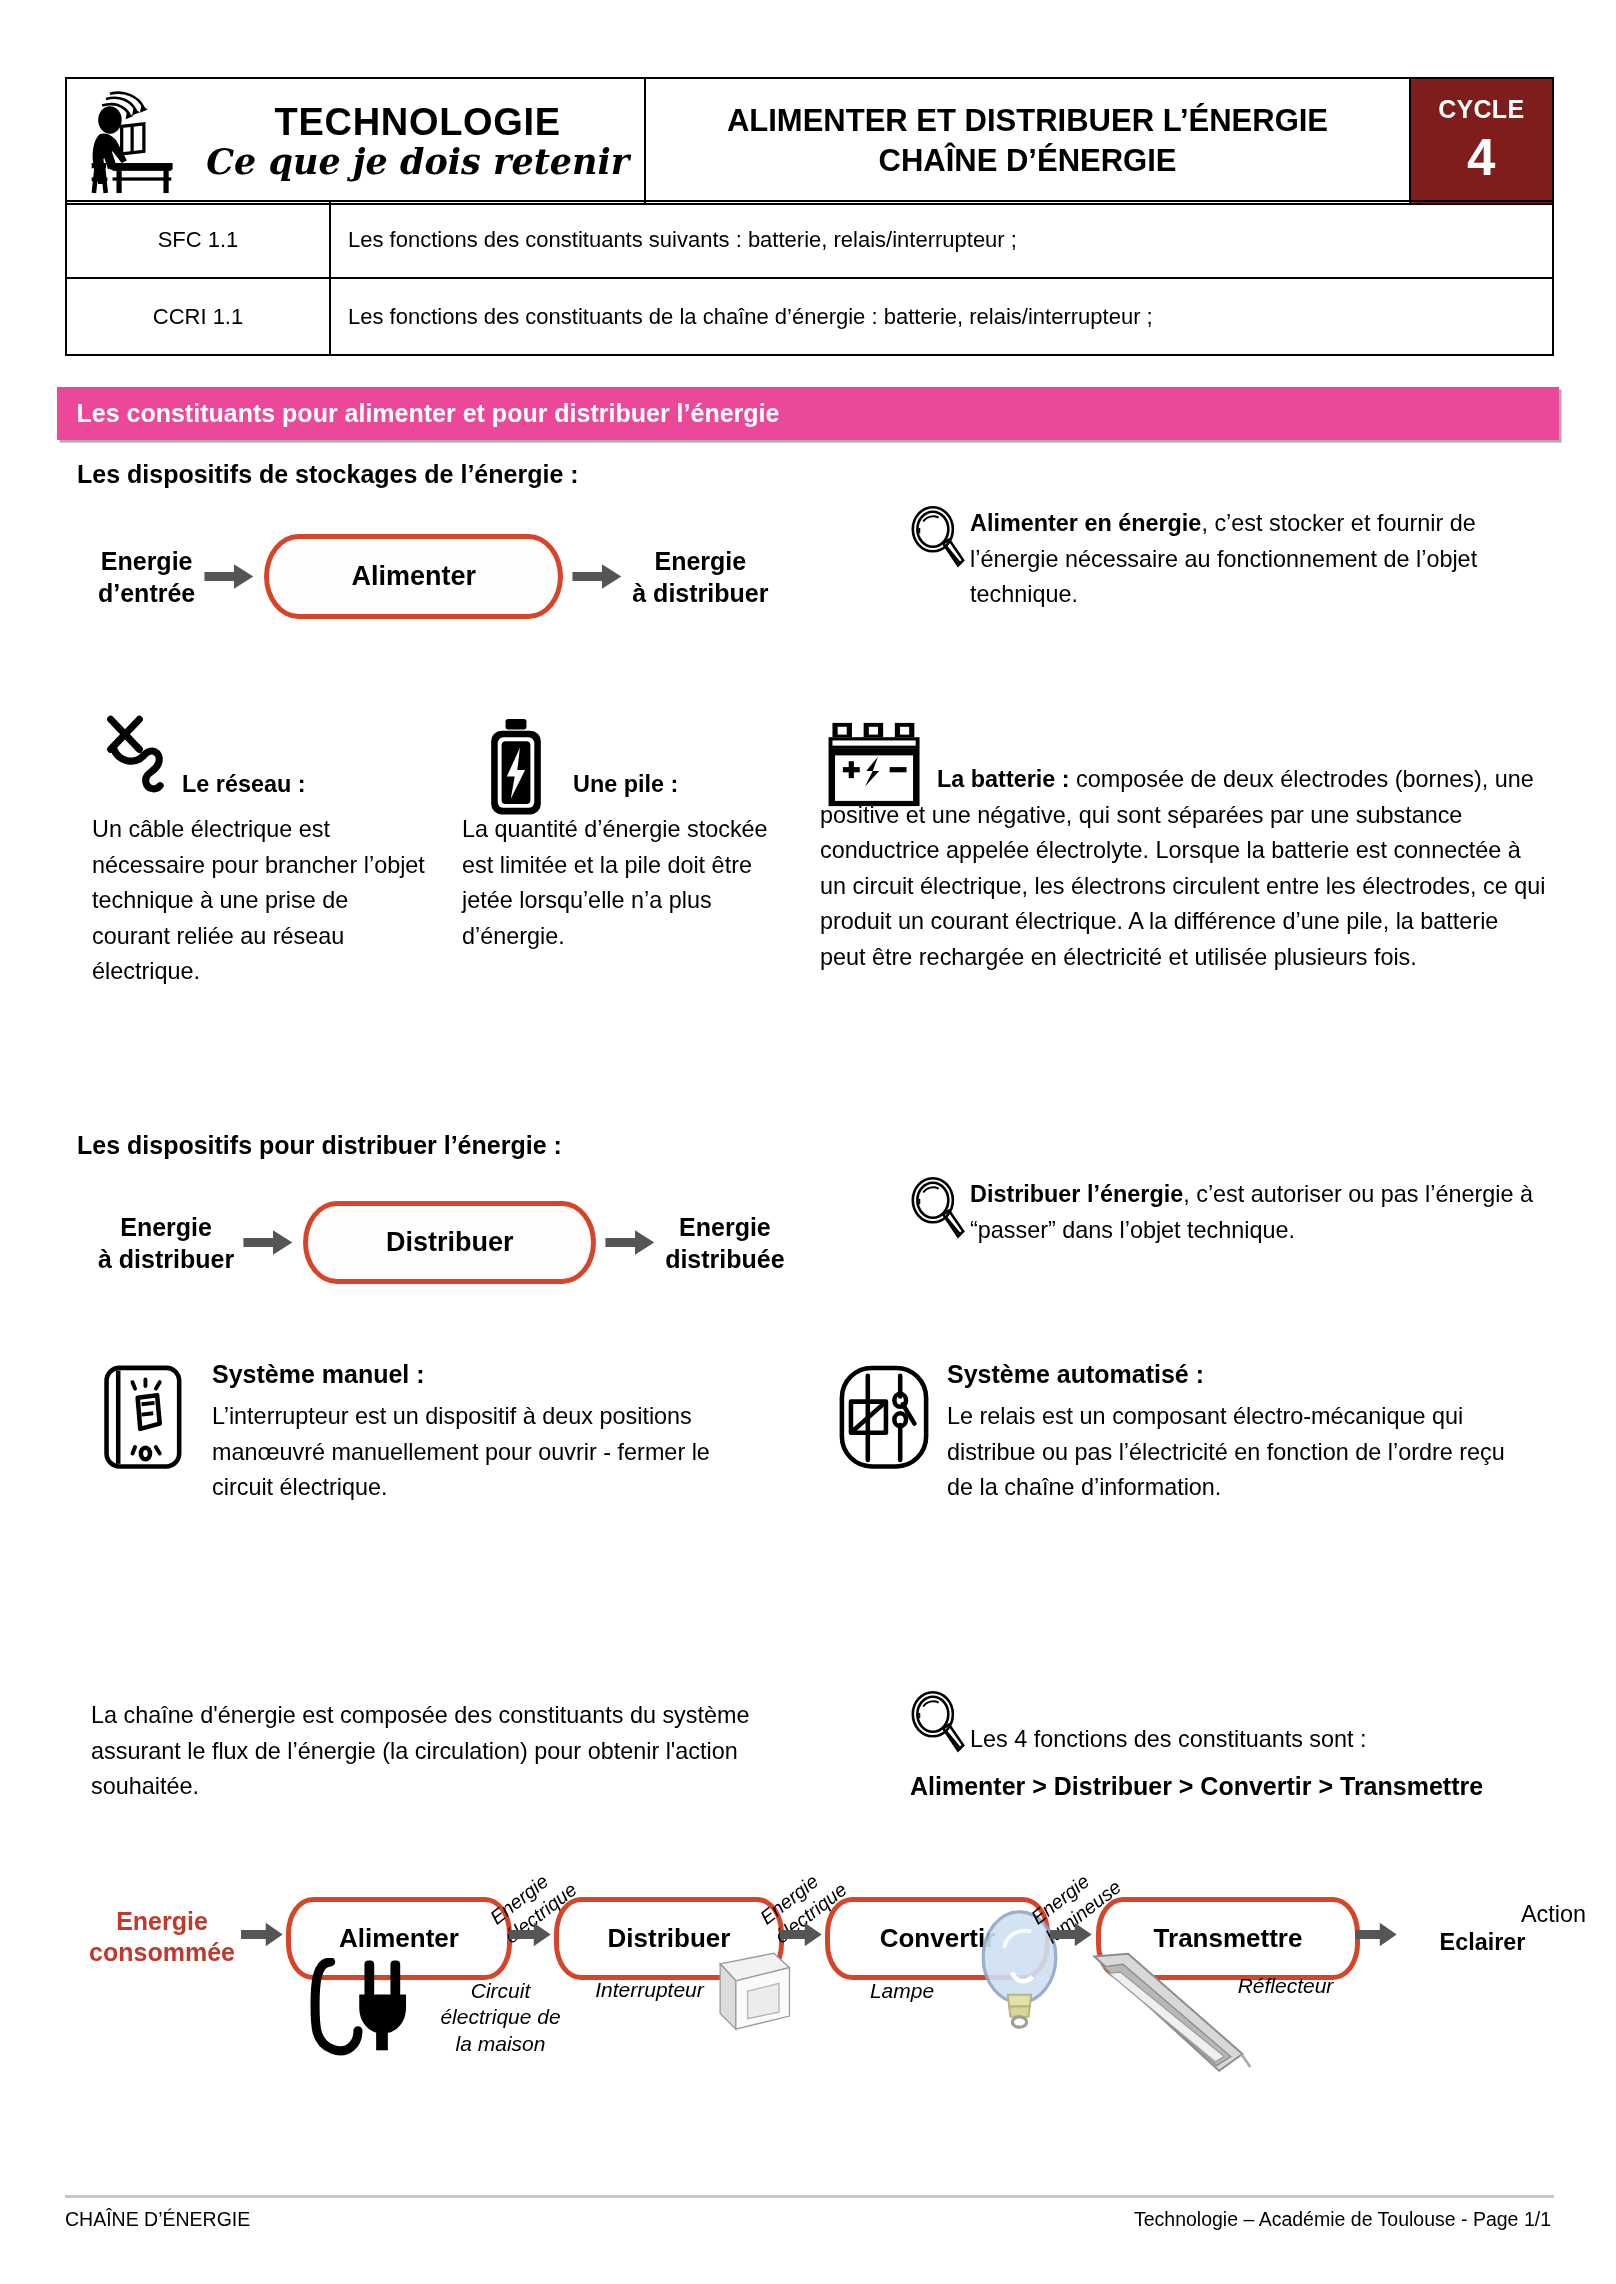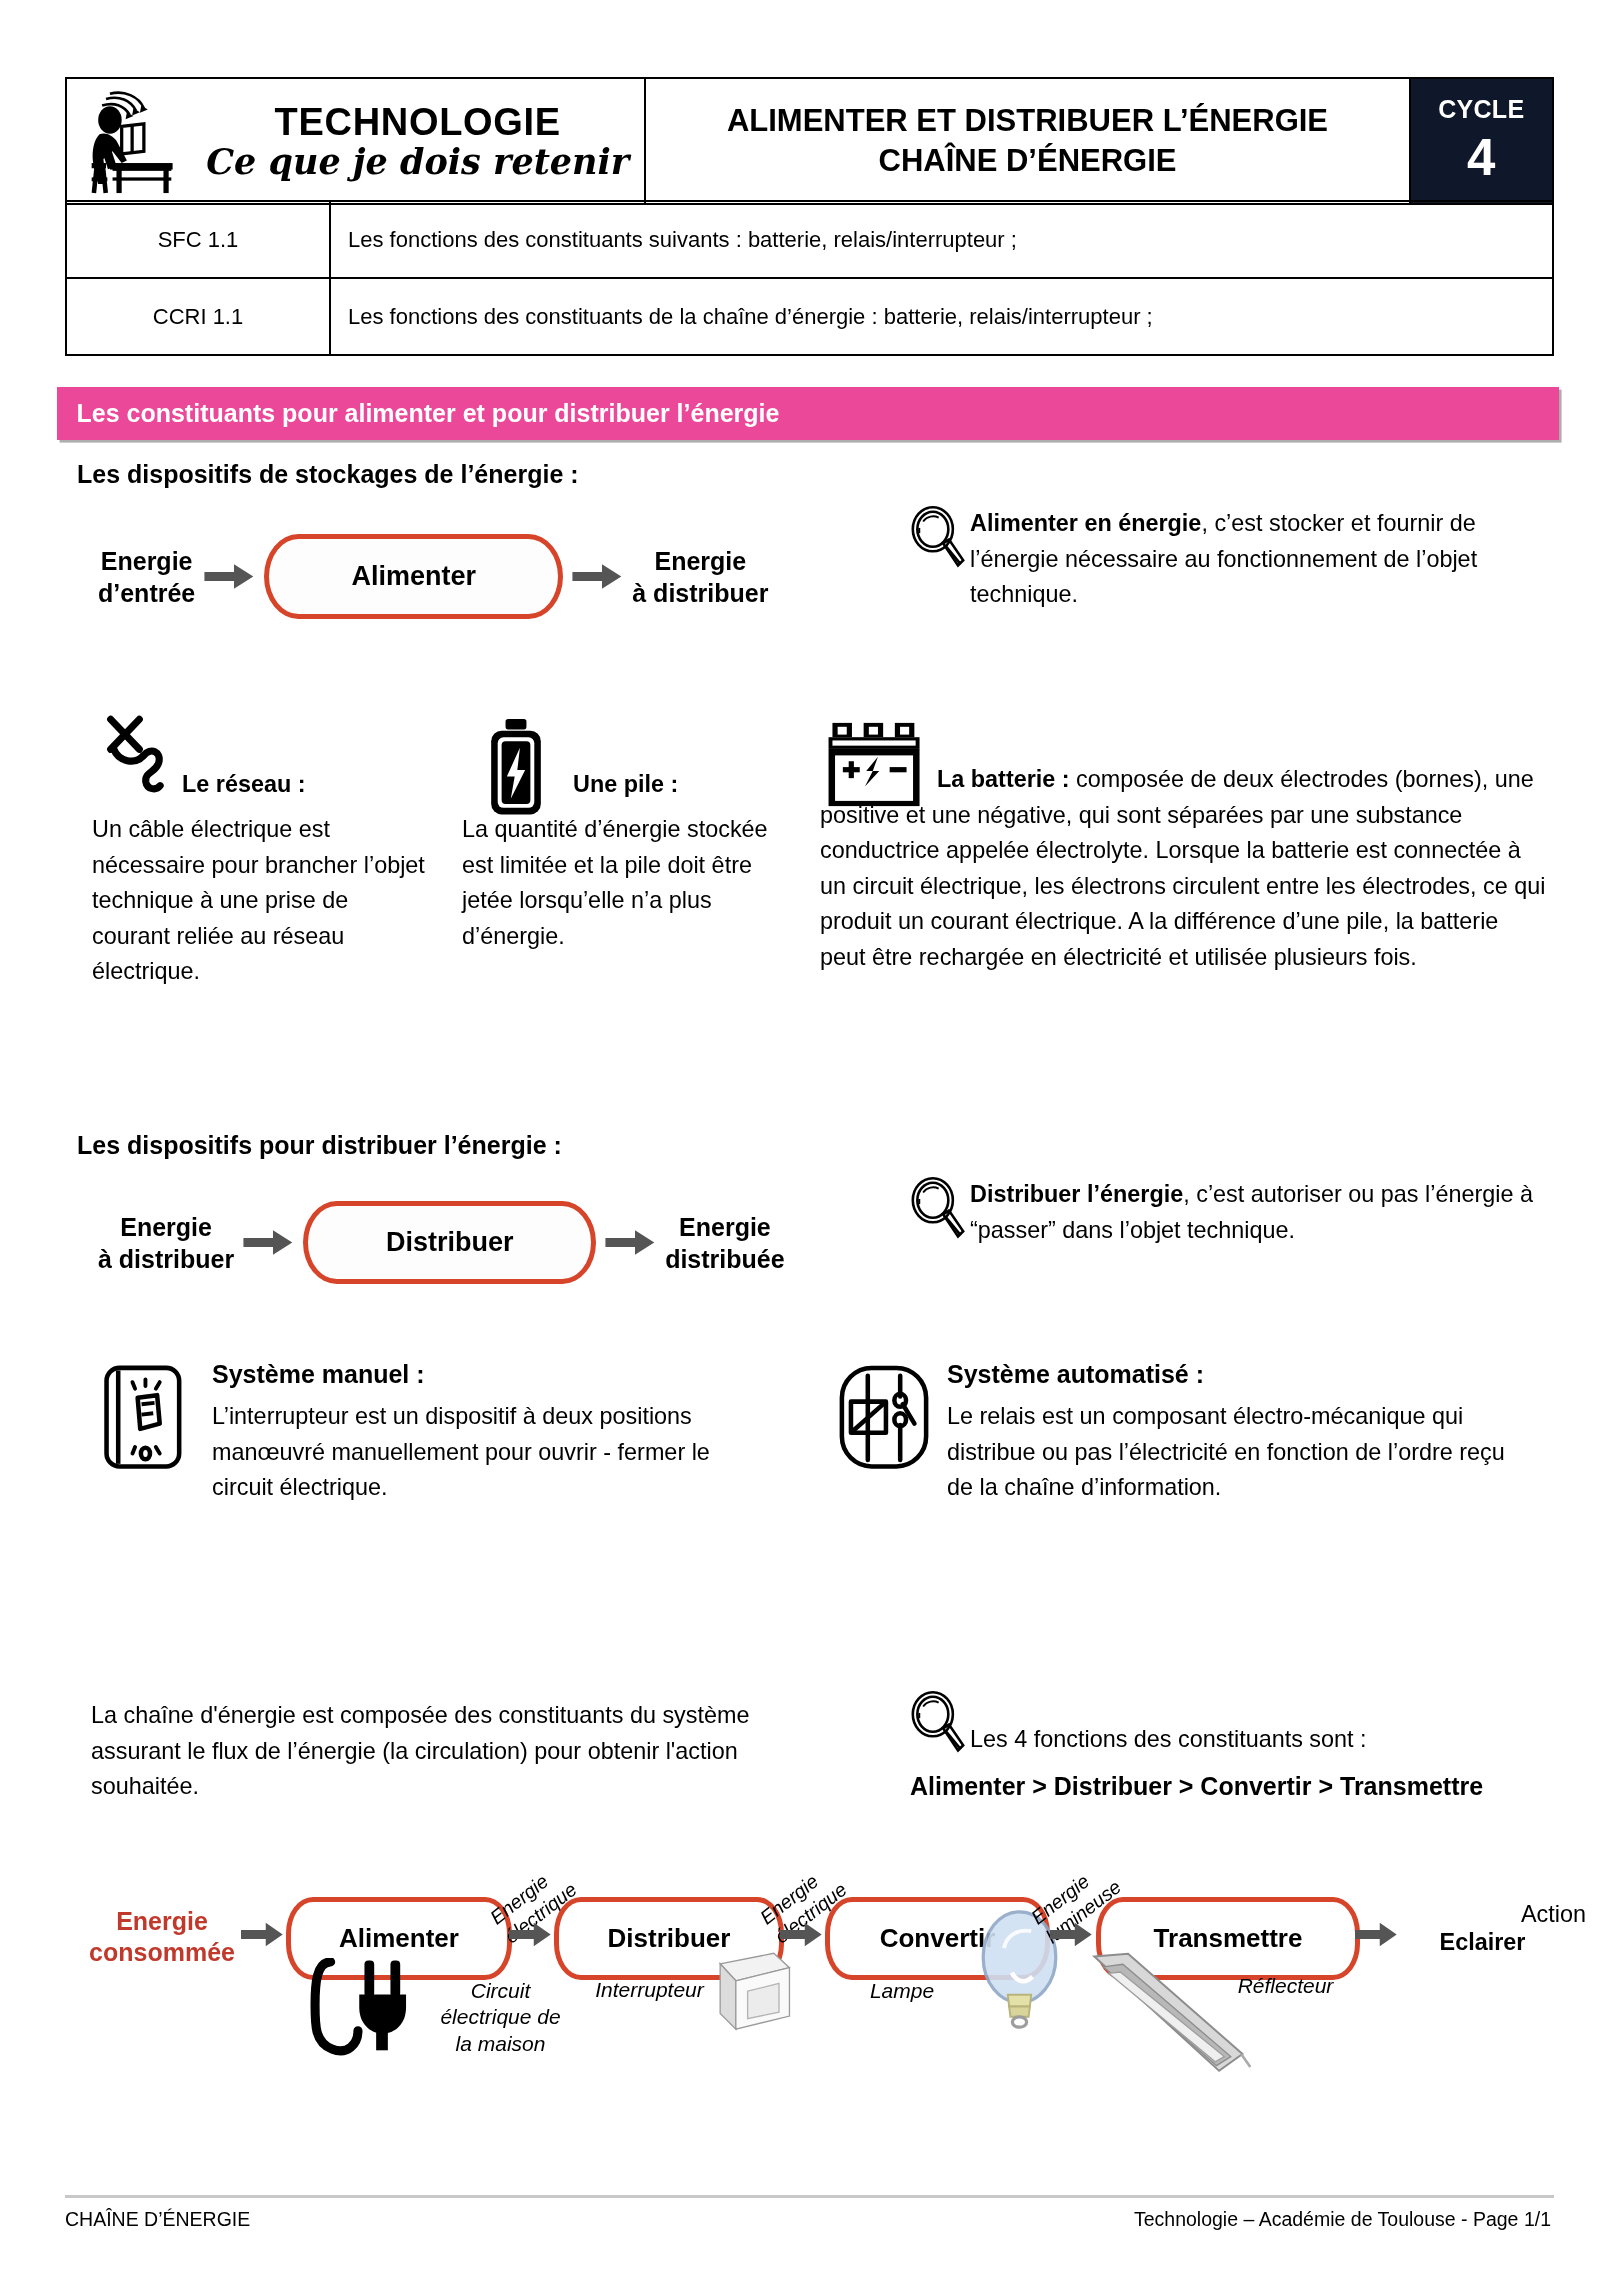--- a/index.html
+++ b/index.html
@@ -30,21 +30,21 @@
     font-size:35px;margin-top:3.9px;
   }
   .cell-title{width:768px;text-align:center;padding:6.5px 13px;}
   .title-l1,.title-l2{
     font-family:"Liberation Sans Narrow","Liberation Sans",sans-serif;
     font-weight:700;line-height:1.28;
   }
   .title-l1{font-size:31px;}
   .title-l2{font-size:31px;}
   .cell-cycle{
-    width:142px;background:#0f172a;color:#fff;text-align:center;
+    width:142px;background:#7f1d1d;color:#fff;text-align:center;
   }
   .cycle-word{
     font-family:"Liberation Sans",sans-serif;font-weight:700;
     font-size:25px;letter-spacing:0.3px;
   }
   .cycle-num{font-family:"Liberation Sans",sans-serif;font-weight:700;font-size:51px;margin-top:3.9px;}
 
   .ref-table{
     position:absolute;left:65px;top:200px;width:1489px;border-collapse:collapse;
   }

